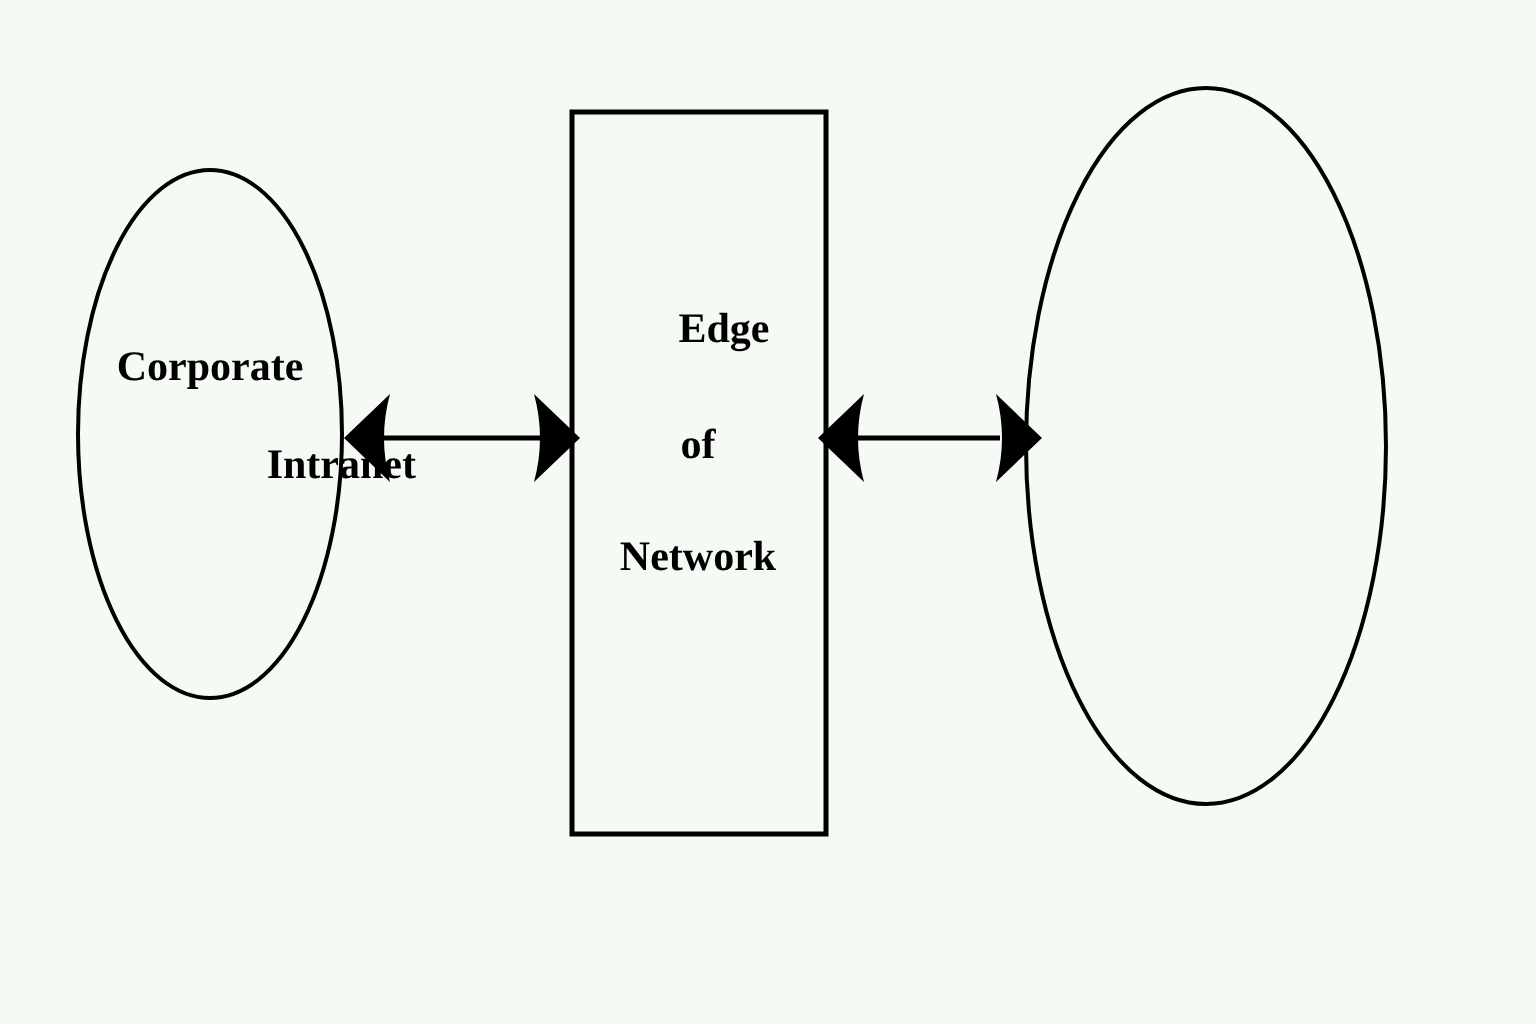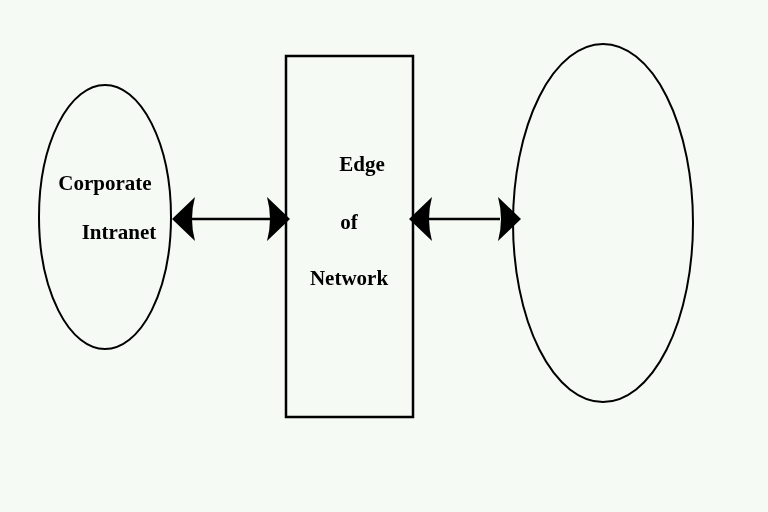--- a/index.html
+++ b/index.html
@@ -32,21 +32,21 @@
     color: #000000;
     font-family: "Liberation Serif", "DejaVu Serif", serif;
     font-weight: bold;
     font-size: 21px;
     line-height: 1;
     white-space: nowrap;
     user-select: none;
   }
   
   #label-corporate { left: 5px;  top: 173px; width: 200px; }
-  #label-intranet  { left: 19px;  top: 222px; width: 200px; }
+  #label-intranet  { left: 8px;  top: 222px; width: 200px; text-align: right; }
   
   #label-edge      { left: 262px; top: 154px; width: 200px; }
   #label-of        { left: 249px; top: 212px; width: 200px; }
   #label-network   { left: 249px; top: 268px; width: 200px; }
   
   #label-internet  { left: 503px; top: 199px; width: 200px; }
 </style>
 </head>
 <body>
 

